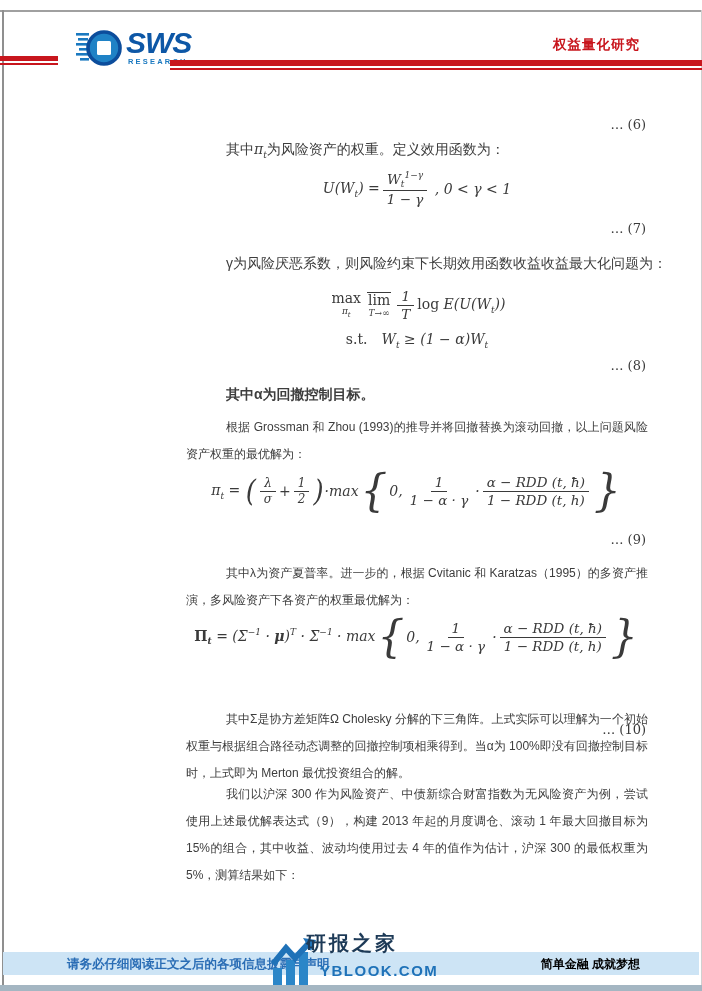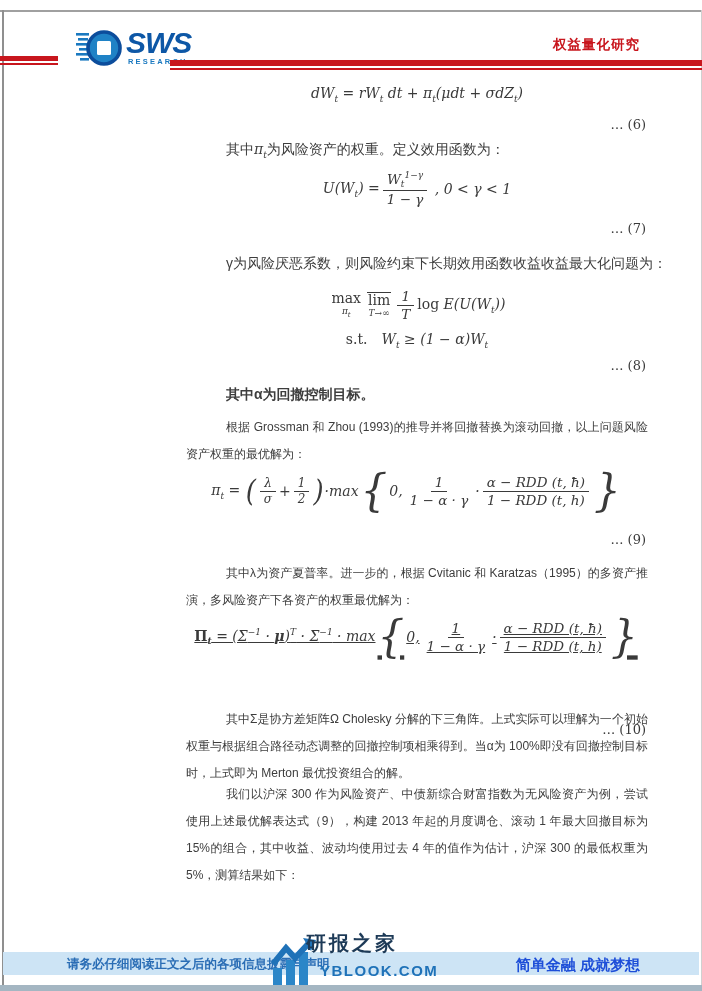--- a/index.html
+++ b/index.html
@@ -51,21 +51,21 @@
   .stack .under{font-size:9px;margin-top:1px;}
   .ovl{border-top:1.2px solid #3a3a3a;padding:0 1px;}
   .bigparen{font-size:26px;font-weight:300;transform:scaleY(1.15);line-height:1;margin:0 1px;}
   .brace{font-size:42px;font-weight:300;transform:scaleY(1.08);line-height:1;margin:0 2px;}
   .bold{font-weight:bold;}
   .sp{display:inline-block;width:14px;}
 
   
   .fband{position:absolute;left:3px;top:952px;width:696px;height:23px;background:#cde4f5;}
   .fdisc{position:absolute;left:67px;top:956px;font-size:12.5px;font-weight:600;color:#2a6db5;}
-  .fslogan{position:absolute;right:62px;top:956px;font-size:15px;font-weight:600;color:#1d4ed8;}
+  .fslogan{position:absolute;right:62px;top:956px;font-size:12px;font-weight:600;color:#000000;}
   .wm{position:absolute;left:271px;top:934px;width:180px;height:54px;}
   .wm-title{position:absolute;left:35px;top:-4px;font-size:20px;font-weight:bold;
             color:#1d3a57;letter-spacing:3px;white-space:nowrap;}
   .wm-site{position:absolute;left:49px;top:28px;font-size:15px;font-weight:bold;
             color:#1f72b8;letter-spacing:1.5px;white-space:nowrap;}
 </style>
 </head>
 <body>
 
 <div class="page">
@@ -87,23 +87,20 @@
     </svg>
     <span class="sws">SWS</span>
     <span class="research">RESEARCH</span>
   </div>
   <div class="category">权益量化研究</div>
   <div class="rule rl-thick"></div>
   <div class="rule rl-thin"></div>
   <div class="rule rr-thick"></div>
   <div class="rule rr-thin"></div>
 
-  <div class="eq" style="top:85px;">
-    <span class="chunk"><span>dW</span><sub>t</sub><span>&nbsp;=&nbsp;rW</span><sub>t</sub><span>&nbsp;dt + π</span><sub>t</sub><span>(μdt + σdZ</span><sub>t</sub><span>)</span></span>
-  </div>
   <div class="eqnum" style="top:117px;">… (6)</div>
 
   <div class="line" style="left:226px;top:141px;">
     <span>其中</span><span class="pim">π</span><sub class="pim">t</sub><span>为风险资产的权重。定义效用函数为：</span>
   </div>
 
   <div class="eq" style="top:165px;height:48px;">
     <span class="chunk"><span>U(W</span><sub>t</sub><span>)&nbsp;=</span></span>
     <span class="frac">
         <span class="num"><span>W</span><sub>t</sub><sup>1−γ</sup></span>
@@ -164,21 +161,21 @@
     <span class="frac">
         <span class="num">α − RDD (t, ħ)</span>
         <span class="den">1 − RDD (t, h)</span>
       </span>
     <span class="brace">}</span>
   </div>
   <div class="eqnum" style="top:532px;">… (9)</div>
 
   <div class="para" style="top:560px;">其中λ为资产夏普率。进一步的，根据 Cvitanic 和 Karatzas（1995）的多资产推演，多风险资产下各资产的权重最优解为：</div>
 
-  <div class="eq" style="top:608px;height:58px;text-decoration:underline;">
+  <div class="eq" style="top:608px;height:58px;">
     <span class="chunk"><span class="bold rm">Π</span><sub class="bold">t</sub><span>&nbsp;= (Σ</span><sup>−1</sup><span>&nbsp;·&nbsp;</span><span class="bold">μ</span><span>)</span><sup>T</sup><span>&nbsp;·&nbsp;Σ</span><sup>−1</sup><span>&nbsp;·&nbsp;max</span></span>
     <span class="brace">{</span>
     <span class="chunk">0,</span>
     <span class="frac">
         <span class="num">1</span>
         <span class="den">1 − α · γ</span>
       </span>
     <span class="chunk">·</span>
     <span class="frac">
         <span class="num">α − RDD (t, ħ)</span>

